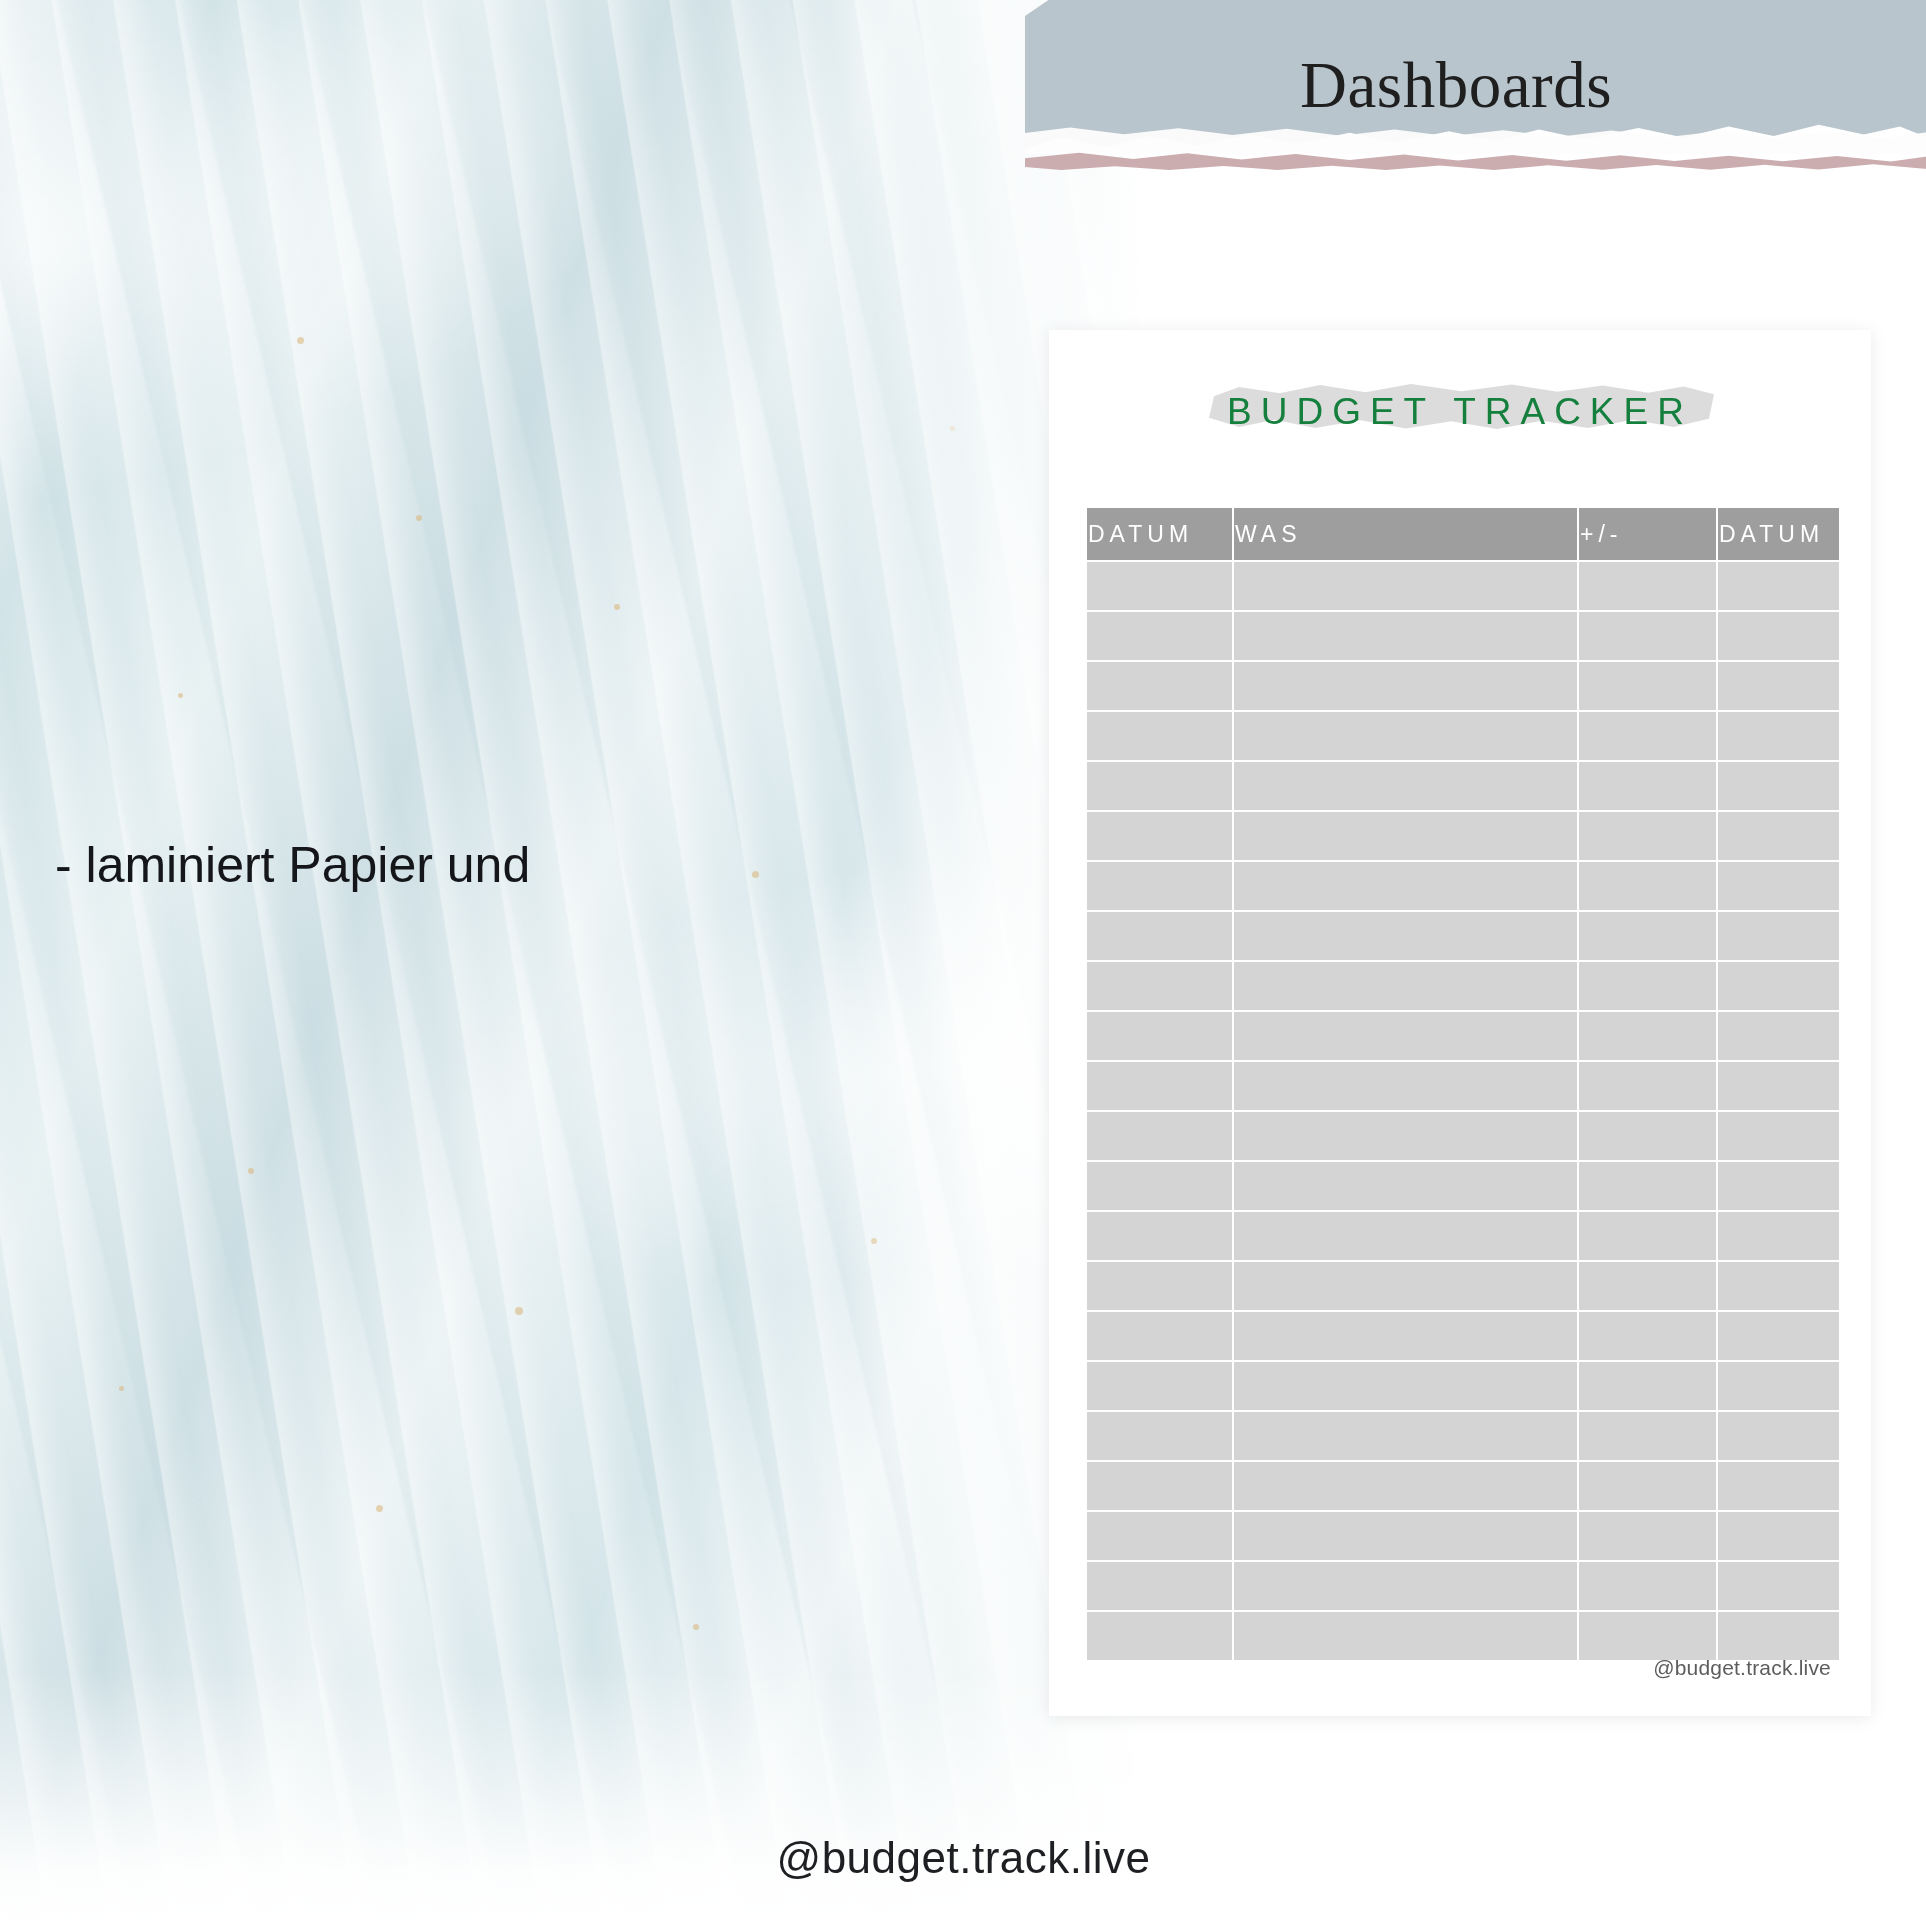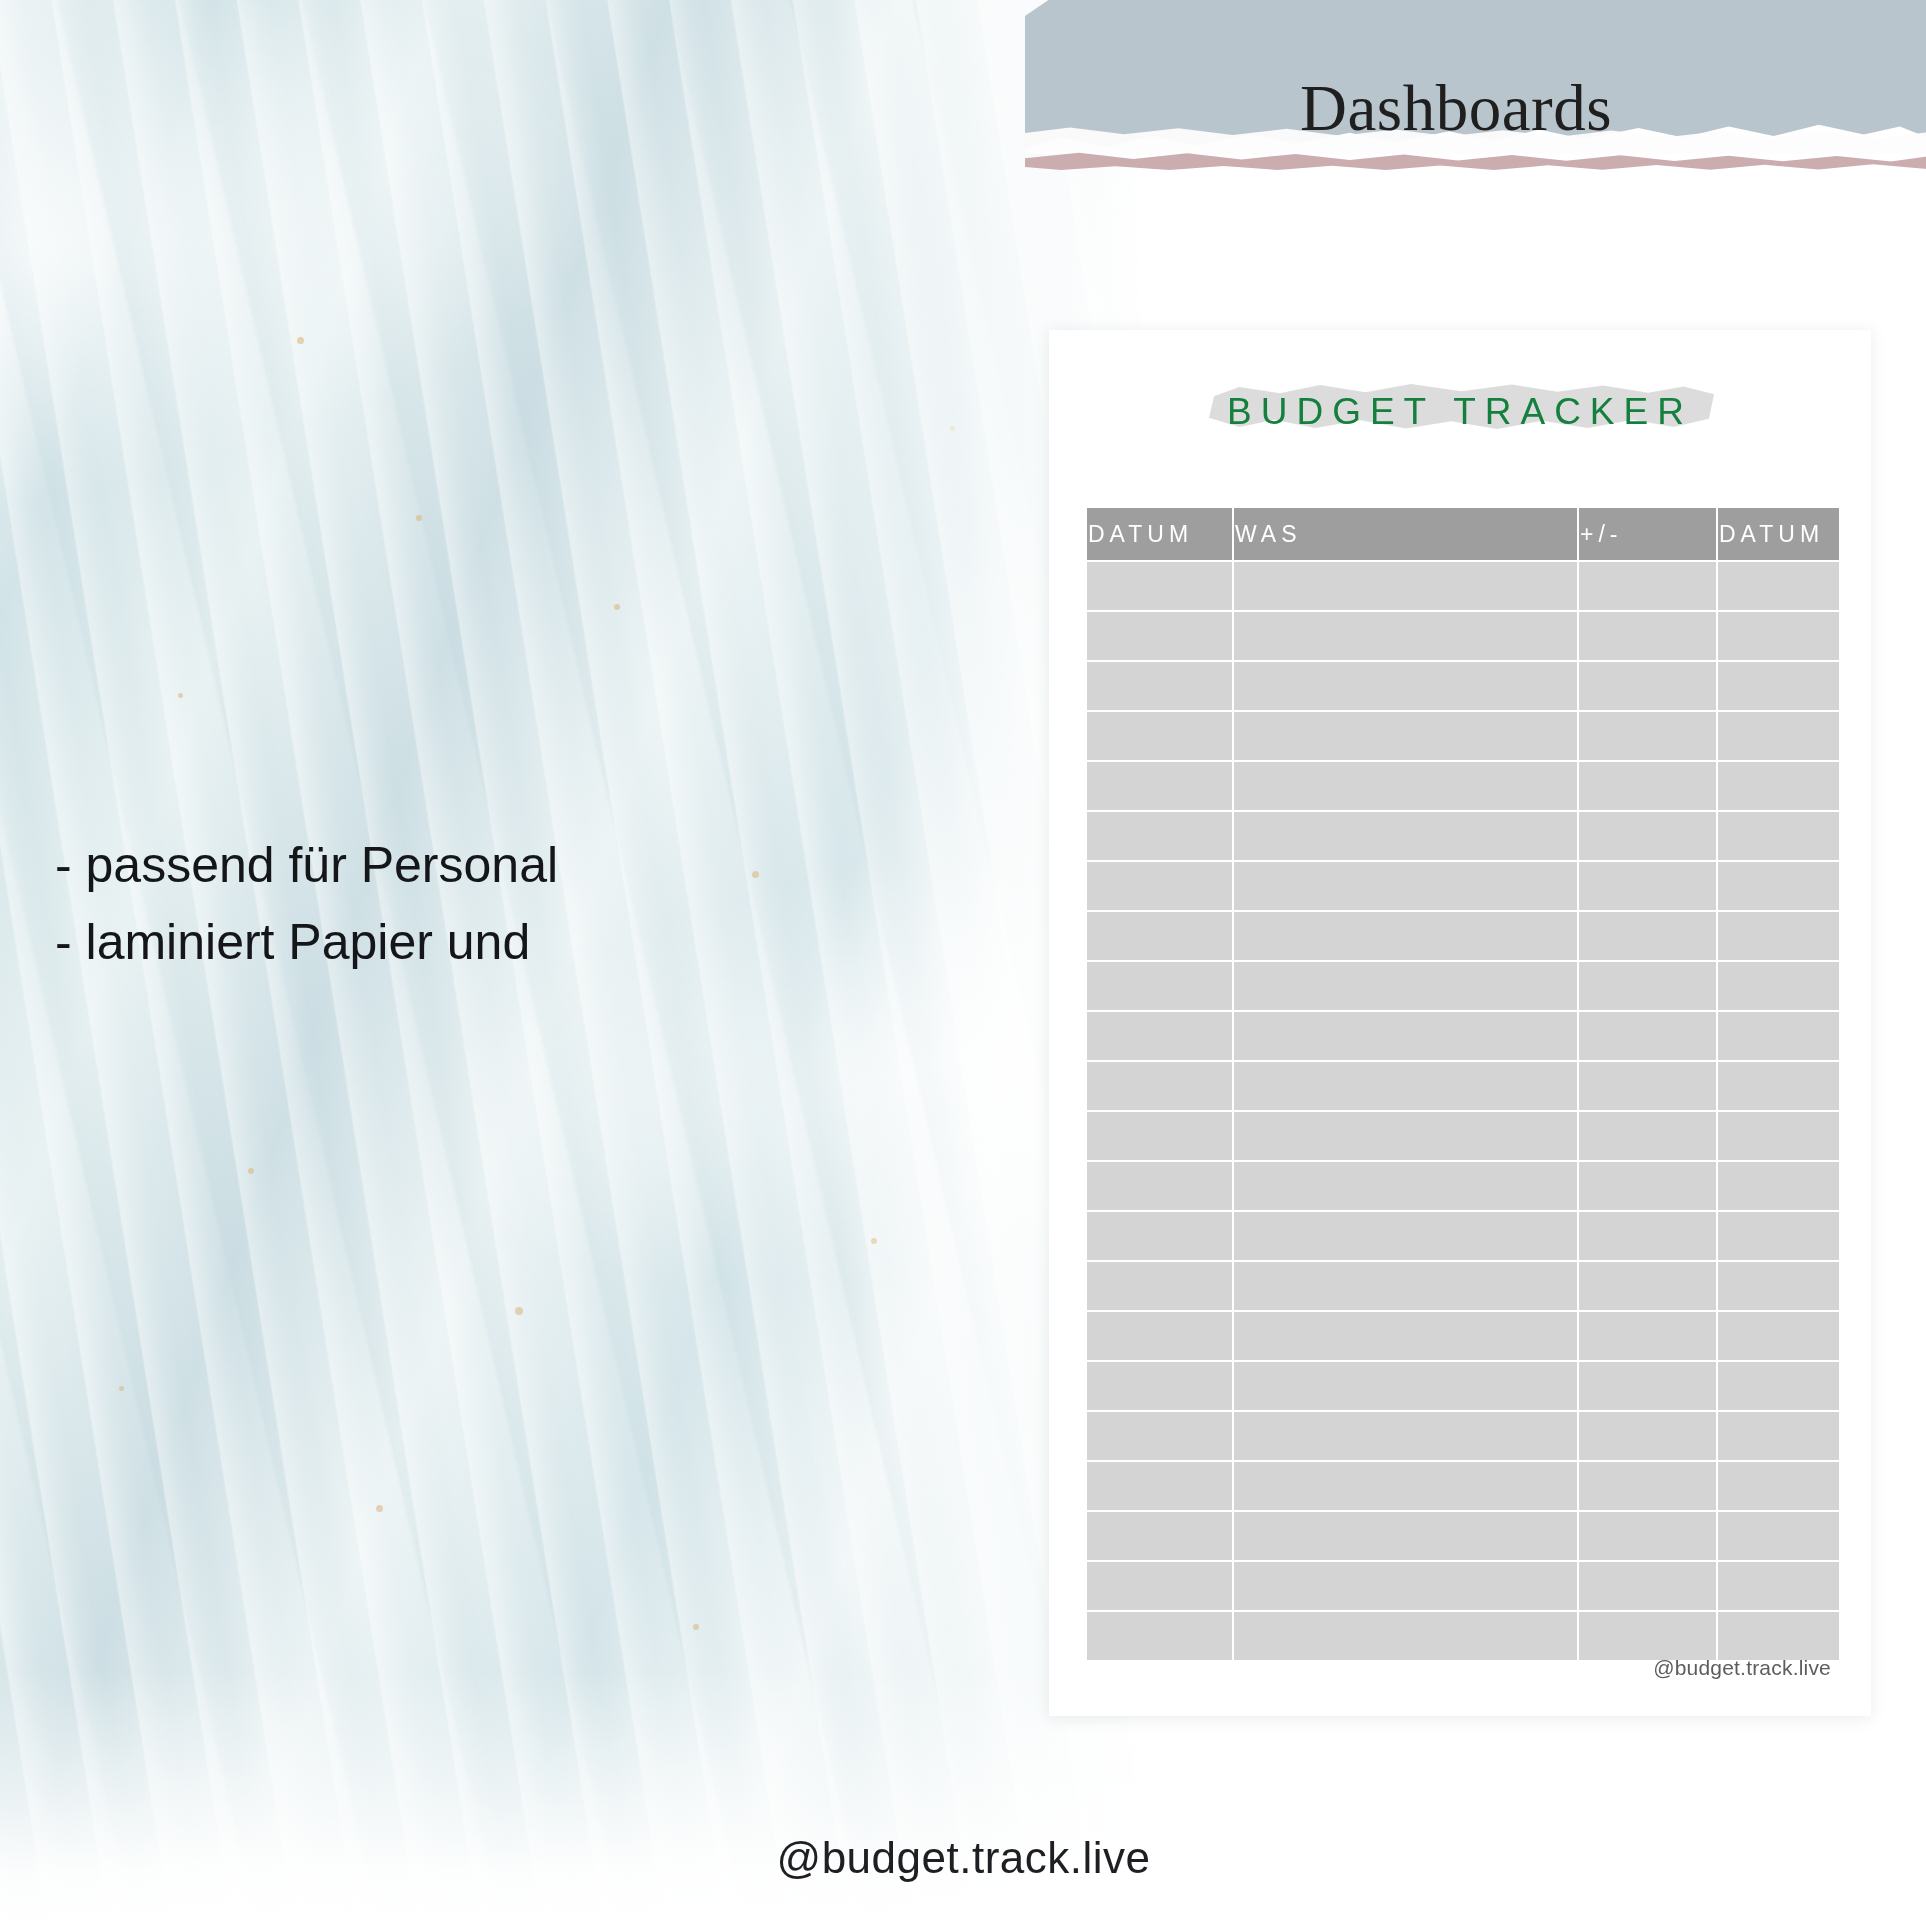--- a/index.html
+++ b/index.html
@@ -139,21 +139,20 @@
   .header-title {
     position: absolute;
     left: 0; right: 0;
     top: 48px;
     text-align: center;
     font-family: "Liberation Serif", serif;
     font-size: 65px;
     color: #1f1f1f;
     letter-spacing: 0.5px;
     padding-right: 40px;
-    margin-top: 23px;
   }
 
   
   .copy {
     position: absolute;
     left: 55px;
     top: 830px;
     width: 752px;
     font-size: 50px;
     line-height: 1.42;
@@ -274,21 +273,20 @@
   </div>
 
   <div class="header-strip">
     <div class="paper"></div>
     <div class="tear-white"></div>
     <div class="tear-pink"></div>
     <div class="header-title">Dashboards</div>
   </div>
 
   <div class="copy">
-    <p>- passend für Personal</p>
     <p>- laminiert Papier und</p>
   </div>
 
   <div class="tracker-card">
     <div class="title-brush"></div>
     <div class="tracker-title">BUDGET TRACKER</div>
 
     <div class="table-wrap">
       <table class="tracker">
         <colgroup>

